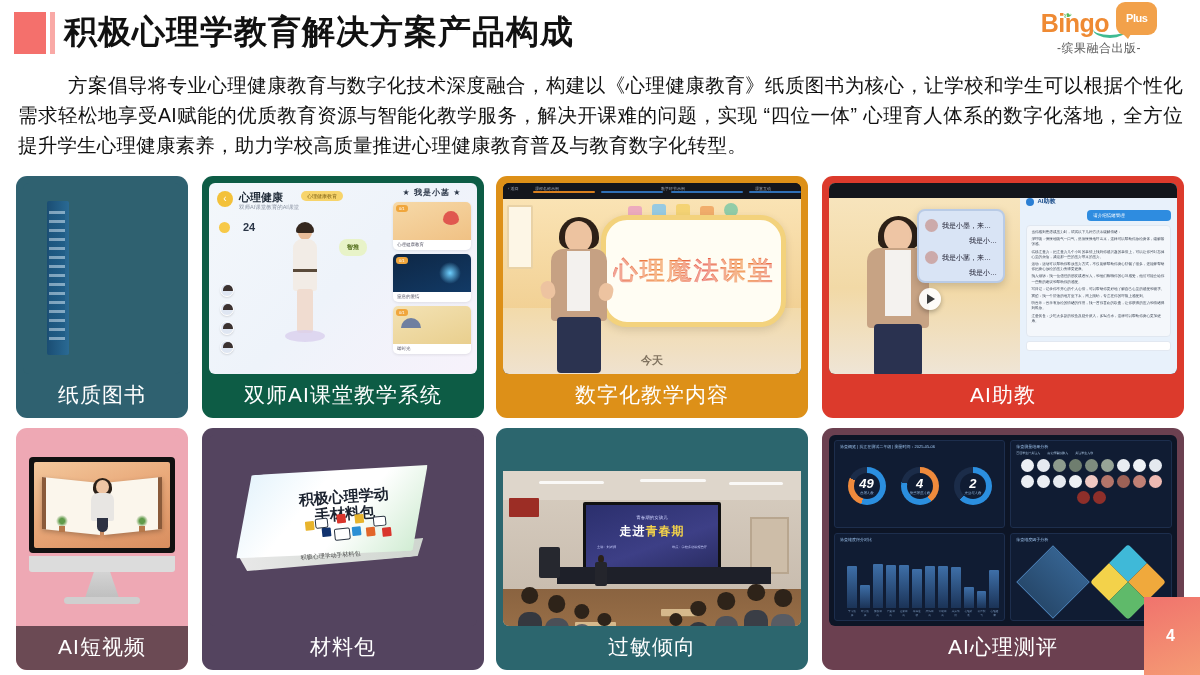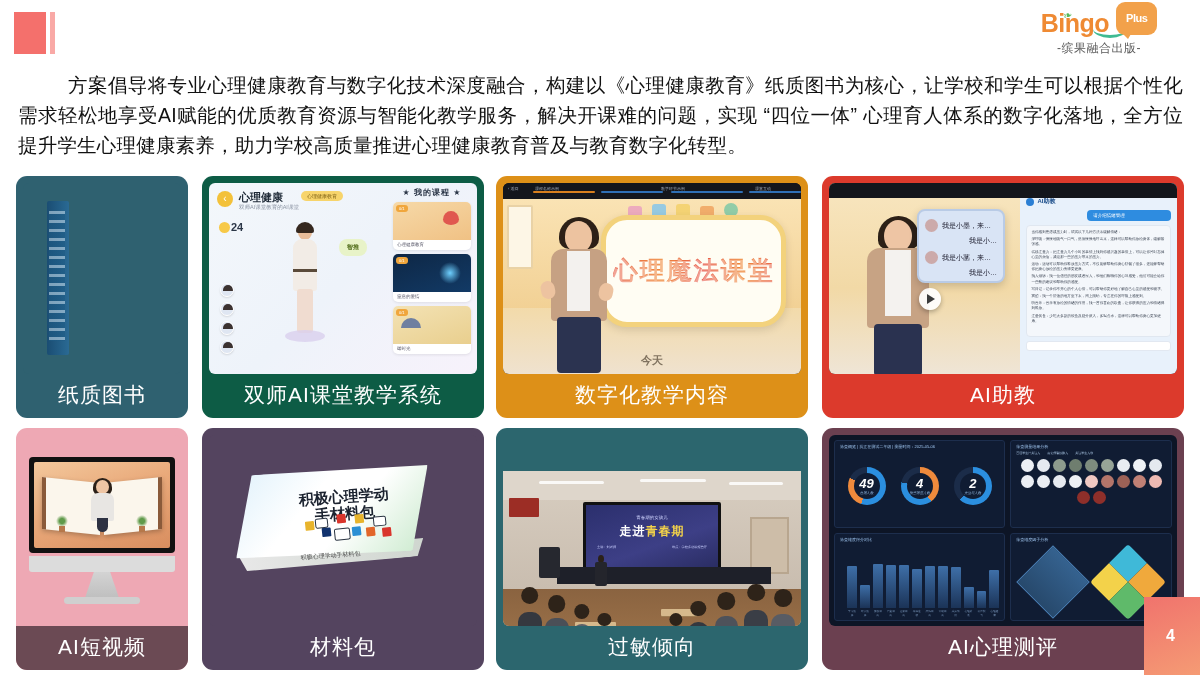--- a/index.html
+++ b/index.html
@@ -116,21 +116,21 @@
   .bc-badge{position:absolute;right:5px;bottom:6px;width:24px;height:9px;background:rgba(255,255,255,.85);border-radius:2px;}
 
   
   .app2 { width:100%; height:100%; background: linear-gradient(135deg,#f3f7fb 0%,#eef3fa 50%,#f7f2fb 100%); position:relative; }
   .a2-back { position:absolute; left:8px; top:8px; width:16px; height:16px; border-radius:50%;
     background:#f3c13a; color:#fff; font-size:10px; line-height:16px; text-align:center; }
   .a2-title { position:absolute; left:30px; top:7px; font-size:11px; font-weight:bold; color:#1f2a37; }
   .a2-chip { position:absolute; left:92px; top:8px; background:#f7d46b; border-radius:7px;
     font-size:5px; color:#7a5c10; padding:2px 6px; }
   .a2-sub { position:absolute; left:30px; top:21px; font-size:5.5px; color:#8b94a3; }
-  .a2-coin { position:absolute; left:10px; top:38px; display:flex; align-items:center; gap:1px; }
+  .a2-coin { position:absolute; left:10px; top:38px; display:flex; align-items:center; gap:13px; }
   .a2-coin .dot { width:11px; height:11px; border-radius:50%; background:#f7c948; }
   .a2-coin .num { font-size:11px; font-weight:bold; color:#2b3647; }
   .a2-avatar-col { position:absolute; left:11px; top:100px; display:flex; flex-direction:column; gap:5px; }
   .a2-av { width:14px; height:14px; border-radius:50%; background:#dfe6f2; border:1px solid #fff;
     box-shadow:0 1px 2px rgba(0,0,0,.12); position:relative; overflow:hidden;}
   .a2-av::after{content:"";position:absolute;left:2px;top:1px;width:10px;height:6px;background:#3c3230;border-radius:5px 5px 0 0;}
   .a2-person { position:absolute; left:74px; top:42px; width:44px; height:120px; }
   .a2-person .ph{position:absolute;left:15px;top:0;width:14px;height:15px;background:#e8bd9a;border-radius:50%;}
   .a2-person .ph::before{content:"";position:absolute;left:-2px;top:-3px;width:18px;height:11px;background:#35281f;border-radius:9px 9px 2px 2px;}
   .a2-person .pb{position:absolute;left:10px;top:14px;width:24px;height:52px;background:#f2ece6;border-radius:9px 9px 3px 3px;}
@@ -322,20 +322,21 @@
   .corner .num { position:absolute; left:22px; top:30px; color:#fff; font-size:16px; font-weight:bold; }
 </style>
 </head>
 <body>
 
 <div class="slide">
 
   <div class="header">
     <div class="accent-block"></div>
     <div class="accent-bar"></div>
+    <div class="page-title">积极心理学教育解决方案产品构成</div>
 
     <div class="logo-wrap">
       <div class="logo-main">
         <span class="leaf">❧</span>
         <span>Bingo</span>
         <span class="logo-swoosh"></span>
         <span class="logo-plus">Plus</span>
       </div>
       <div class="logo-sub">-缤果融合出版-</div>
     </div>
@@ -375,21 +376,21 @@
           </div>
           <div class="a2-person">
             <i class="ph"></i>
               <i class="pb"></i>
               <i class="belt"></i>
               <i class="pl"></i>
               <i class="base"></i>
           </div>
           <div class="a2-bubble">智推</div>
           <div class="a2-right">
-            <div class="a2-rtitle">★ 我的课程 ★</div>
+            <div class="a2-rtitle">★ 我是小菡 ★</div>
             <div class="a2-cardlist">
               <div class="a2-c">
                 <div class="thumb th1">
                     <span class="tag">0/1</span>
                   </div>
                 <div class="cap">心理健康教育</div>
               </div>
               <div class="a2-c">
                 <div class="thumb th2">
                     <span class="tag">0/1</span>

